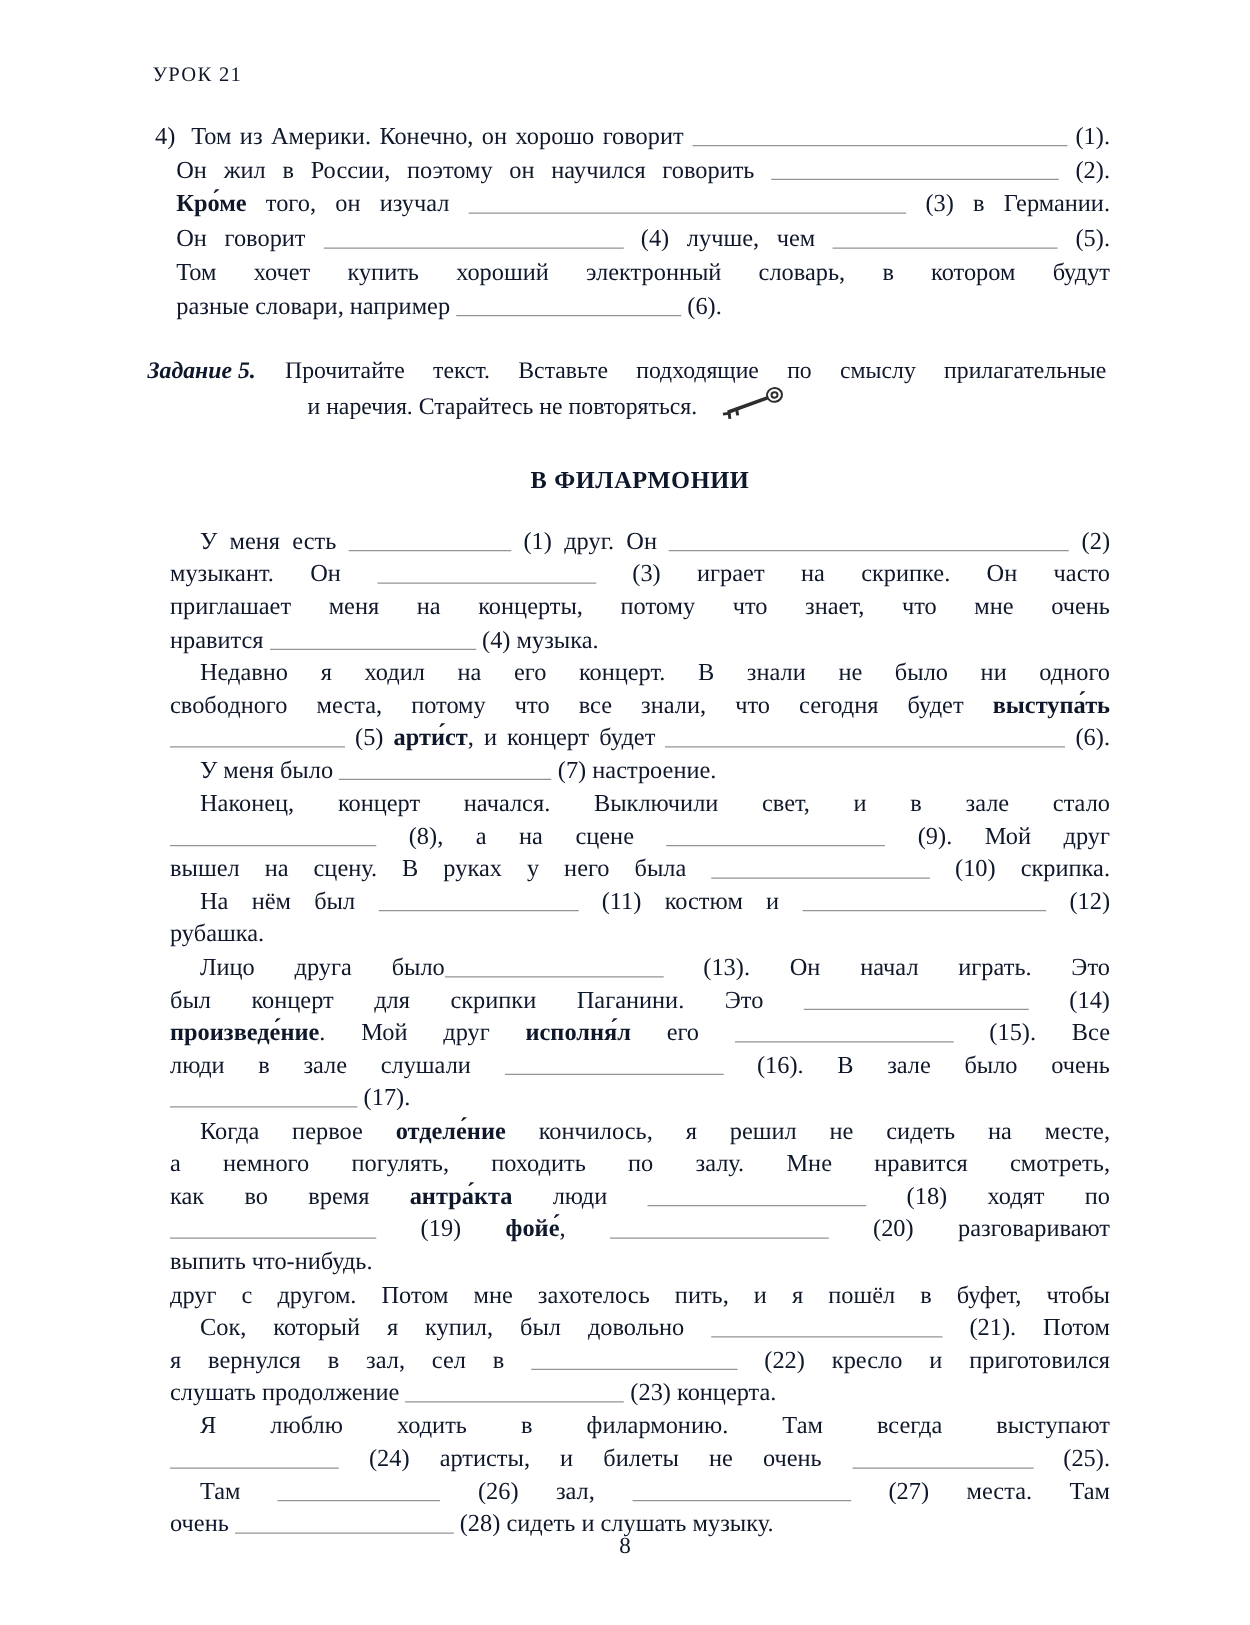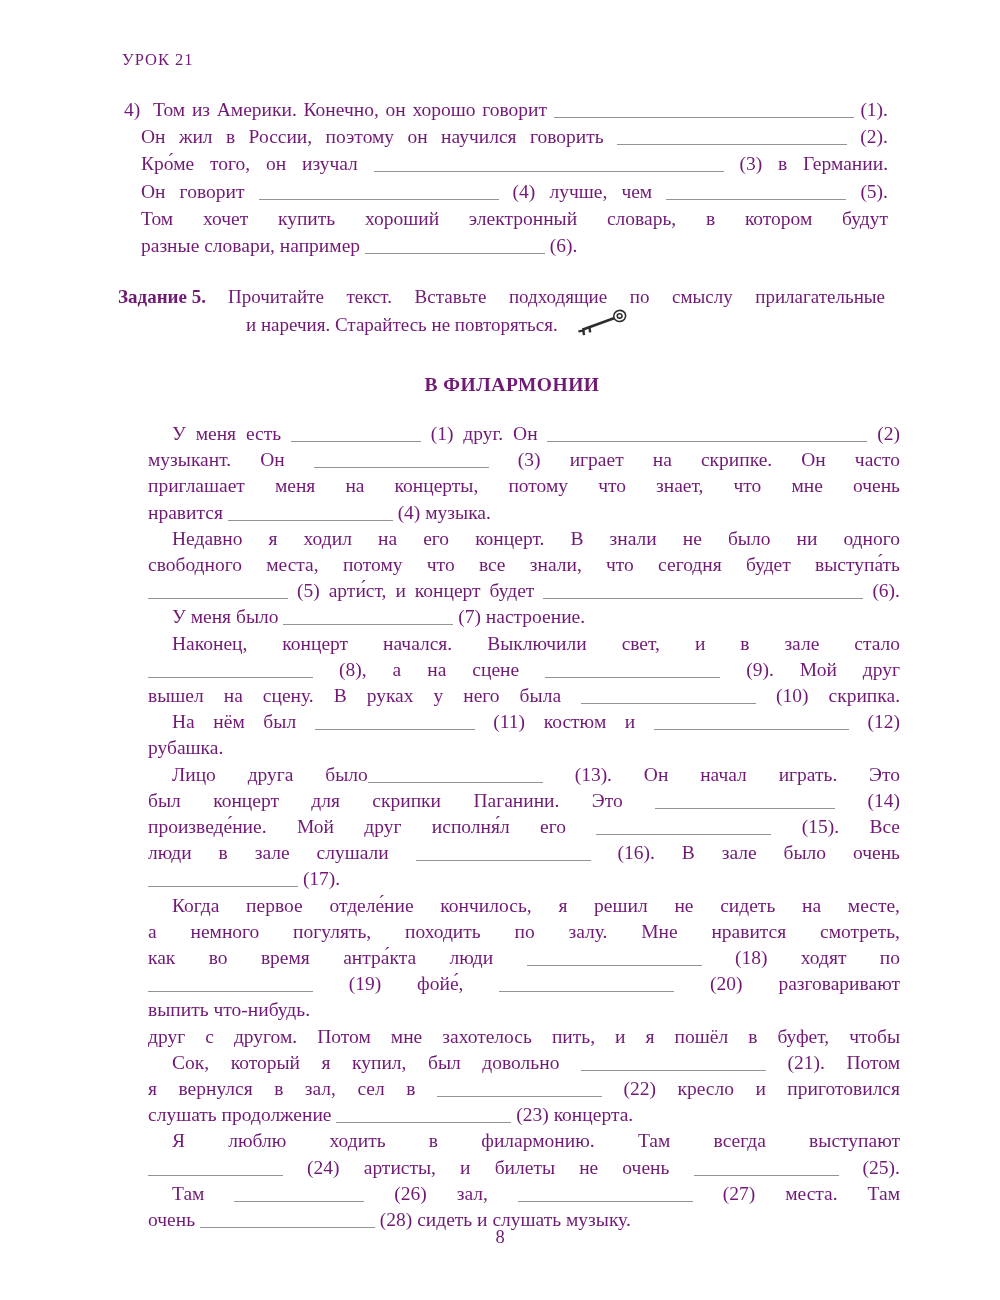--- a/index.html
+++ b/index.html
@@ -1,59 +1,59 @@
 <!DOCTYPE html>
 <html><head>
 <meta charset="utf-8">
 <style>
   html,body{margin:0;padding:0;background:#ffffff;}
   .page{
     position:relative;width:1000px;height:1300px;background:#ffffff;
-    font-family:"Liberation Serif","DejaVu Serif",serif;color:#701a75;
+    font-family:"Liberation Serif","DejaVu Serif",serif;color:#0f172a;
     overflow:hidden;
   }
   .lesson-header{
     position:absolute;left:122px;top:50px;
     font-size:16.5px;letter-spacing:1px;
   }
   
   .ex4{
     position:absolute;left:141px;top:96px;width:747px;
     font-size:19.5px;line-height:27.2px;
   }
   .ex4 .marker{position:absolute;left:-17px;top:0;}
   .ex4 .line:first-child{text-indent:12px;}
   
   .task5{
     position:absolute;left:118px;top:283px;width:767px;
     padding-left:110px;box-sizing:border-box;
     font-size:19px;line-height:27.5px;
   }
-  .task5 .label{position:absolute;left:0;top:0;font-weight:bold;}
+  .task5 .label{position:absolute;left:0;top:0;font-weight:bold;font-style:italic;}
   .t5l1{text-align:justify;text-align-last:justify;}
   .t5l2{padding-left:18px;white-space:nowrap;}
   .key-wrap{display:inline-block;margin-left:16px;vertical-align:-4px;transform:rotate(-8deg);}
   
   .story-title{
     position:absolute;left:136px;top:374px;width:752px;
     text-align:center;font-weight:bold;font-size:19.5px;letter-spacing:0.5px;
   }
   .story{
-    position:absolute;left:148px;top:421px;width:752px;
+    position:absolute;left:136px;top:421px;width:752px;
     font-size:19.5px;line-height:26.2px;
   }
   .line{white-space:normal;}
   .line.ind{text-indent:24px;}
   .line.just{text-align:justify;text-align-last:justify;}
   .blank{
     display:inline-block;height:0;
     border-bottom:1.6px solid #949494;
     vertical-align:-2px;
   }
-  b{font-weight:normal;margin-top:24px;}
+  b{font-weight:bold;margin-top:24px;}
   .pagenum{
     position:absolute;left:0;top:1227px;width:1000px;
     text-align:center;font-size:18.5px;
   }
 </style>
 </head>
 <body>
 
 <div class="page">
 

